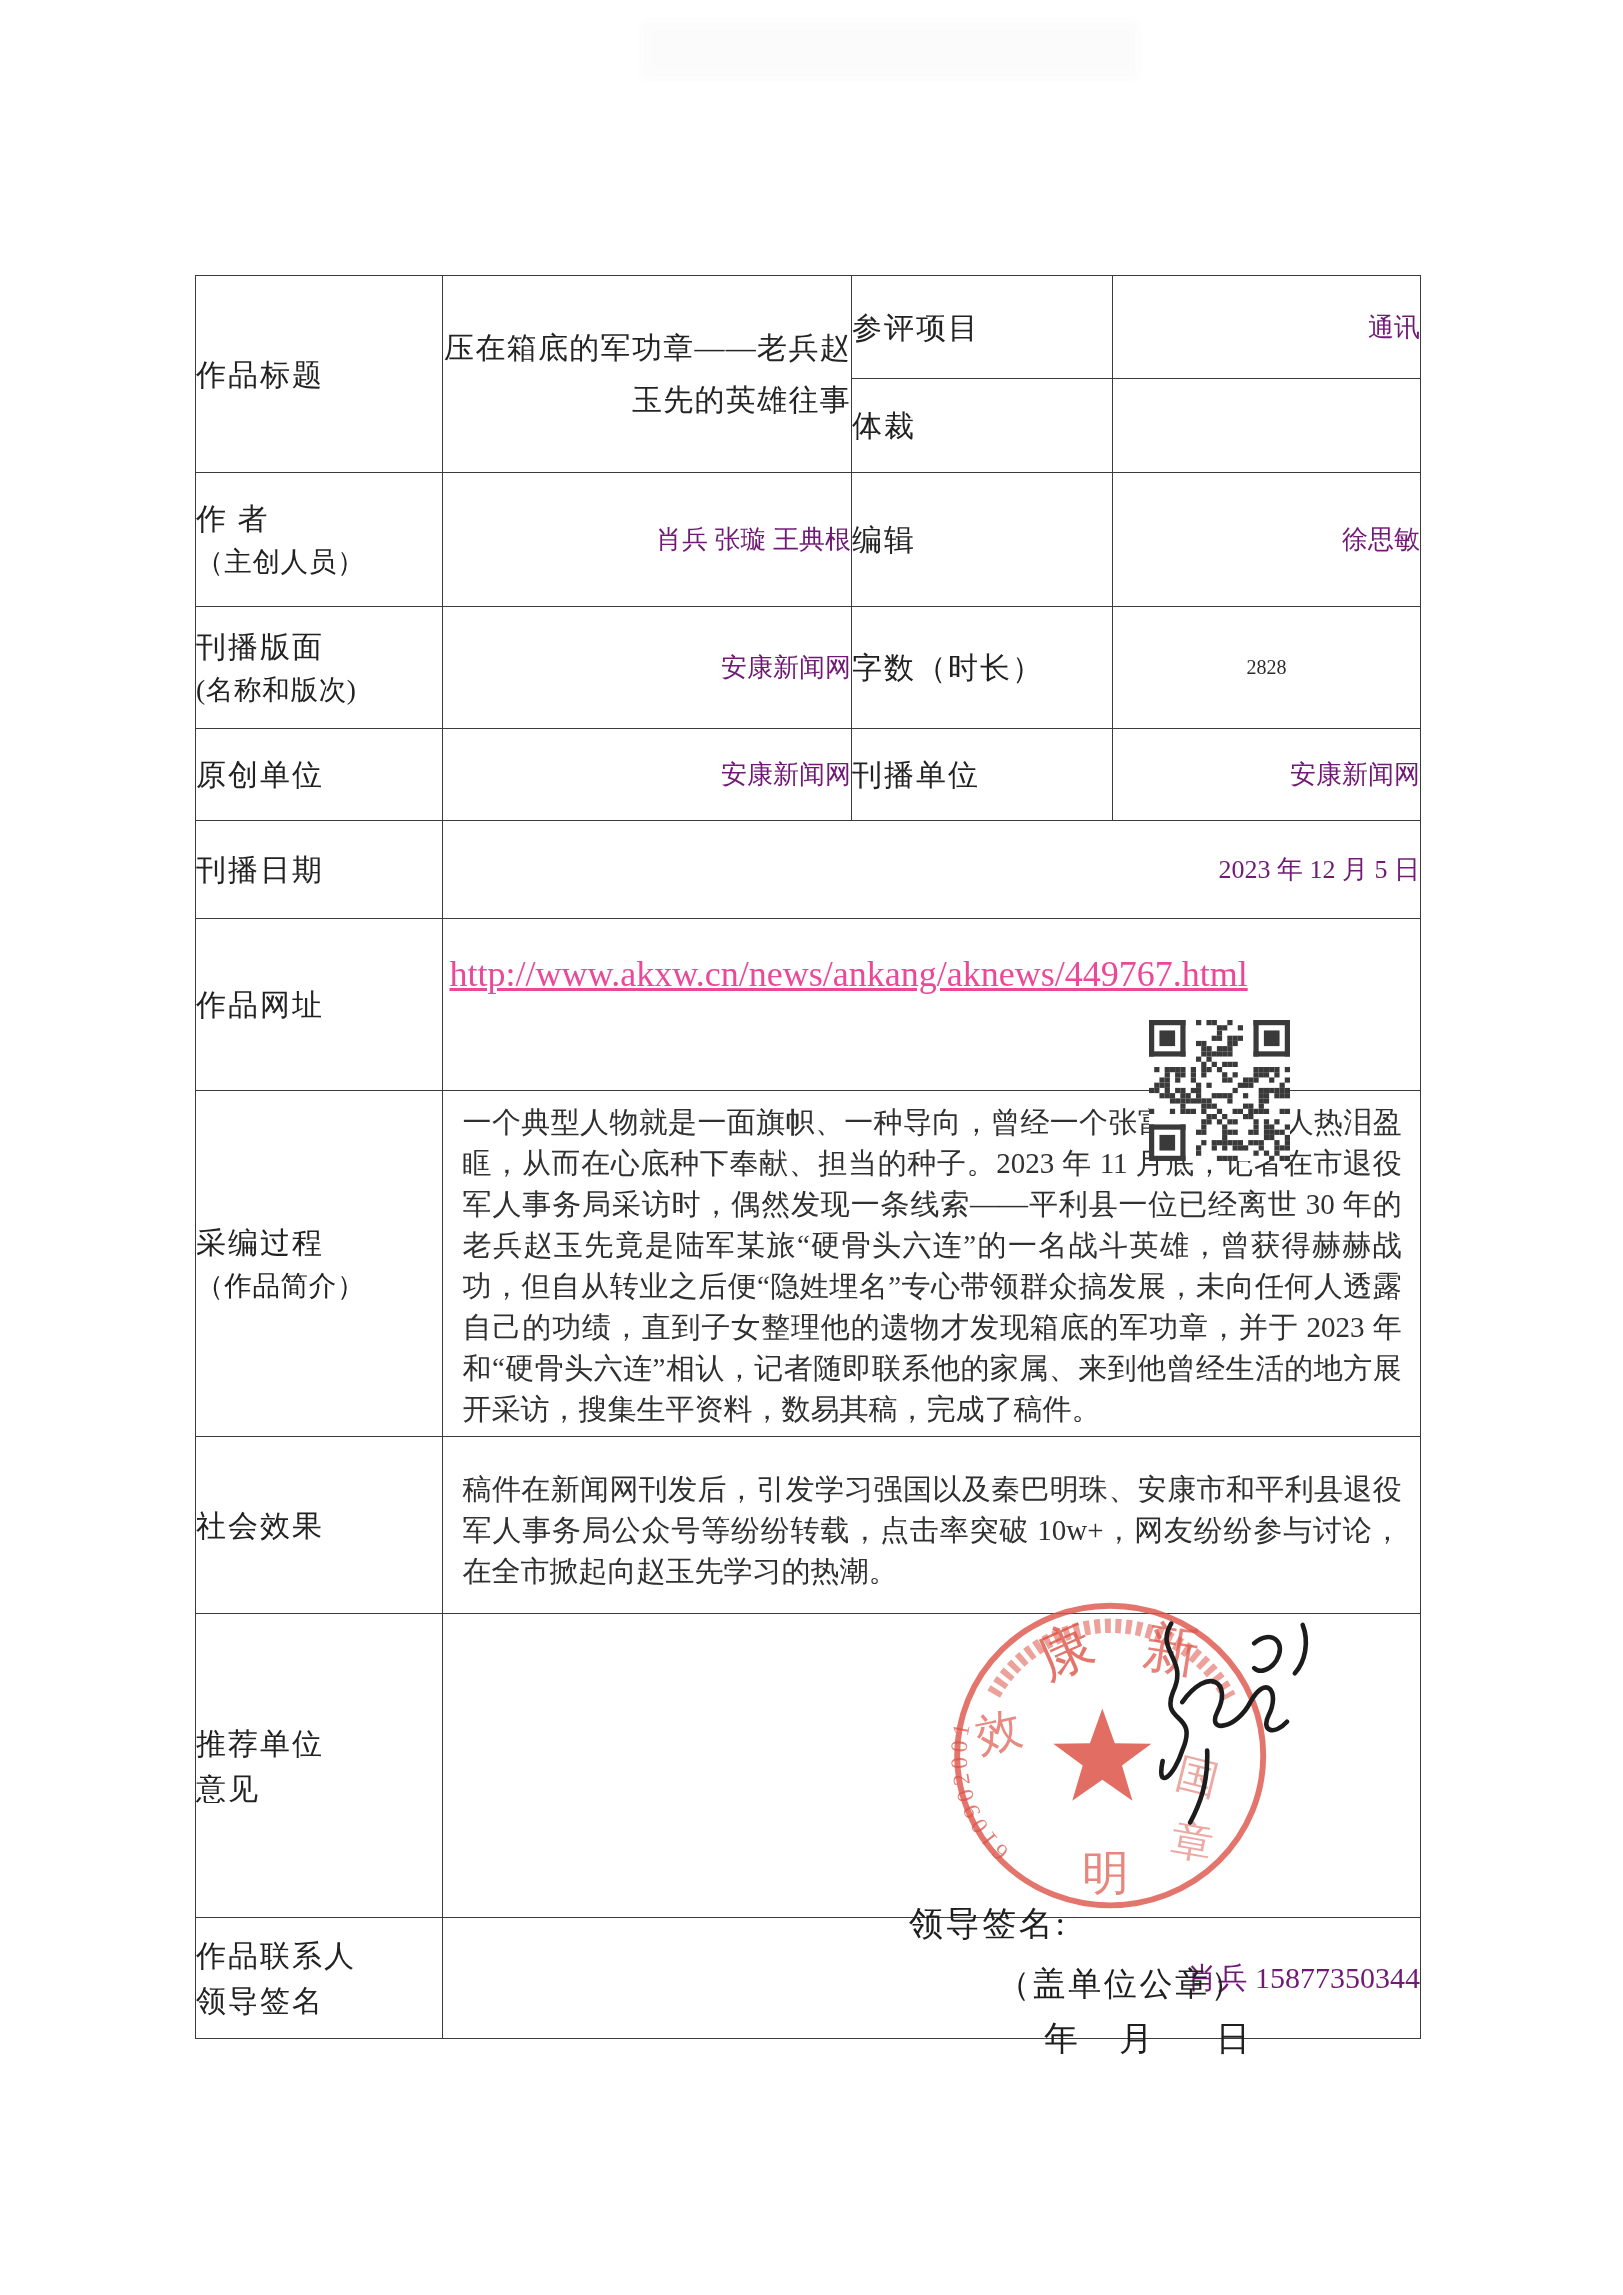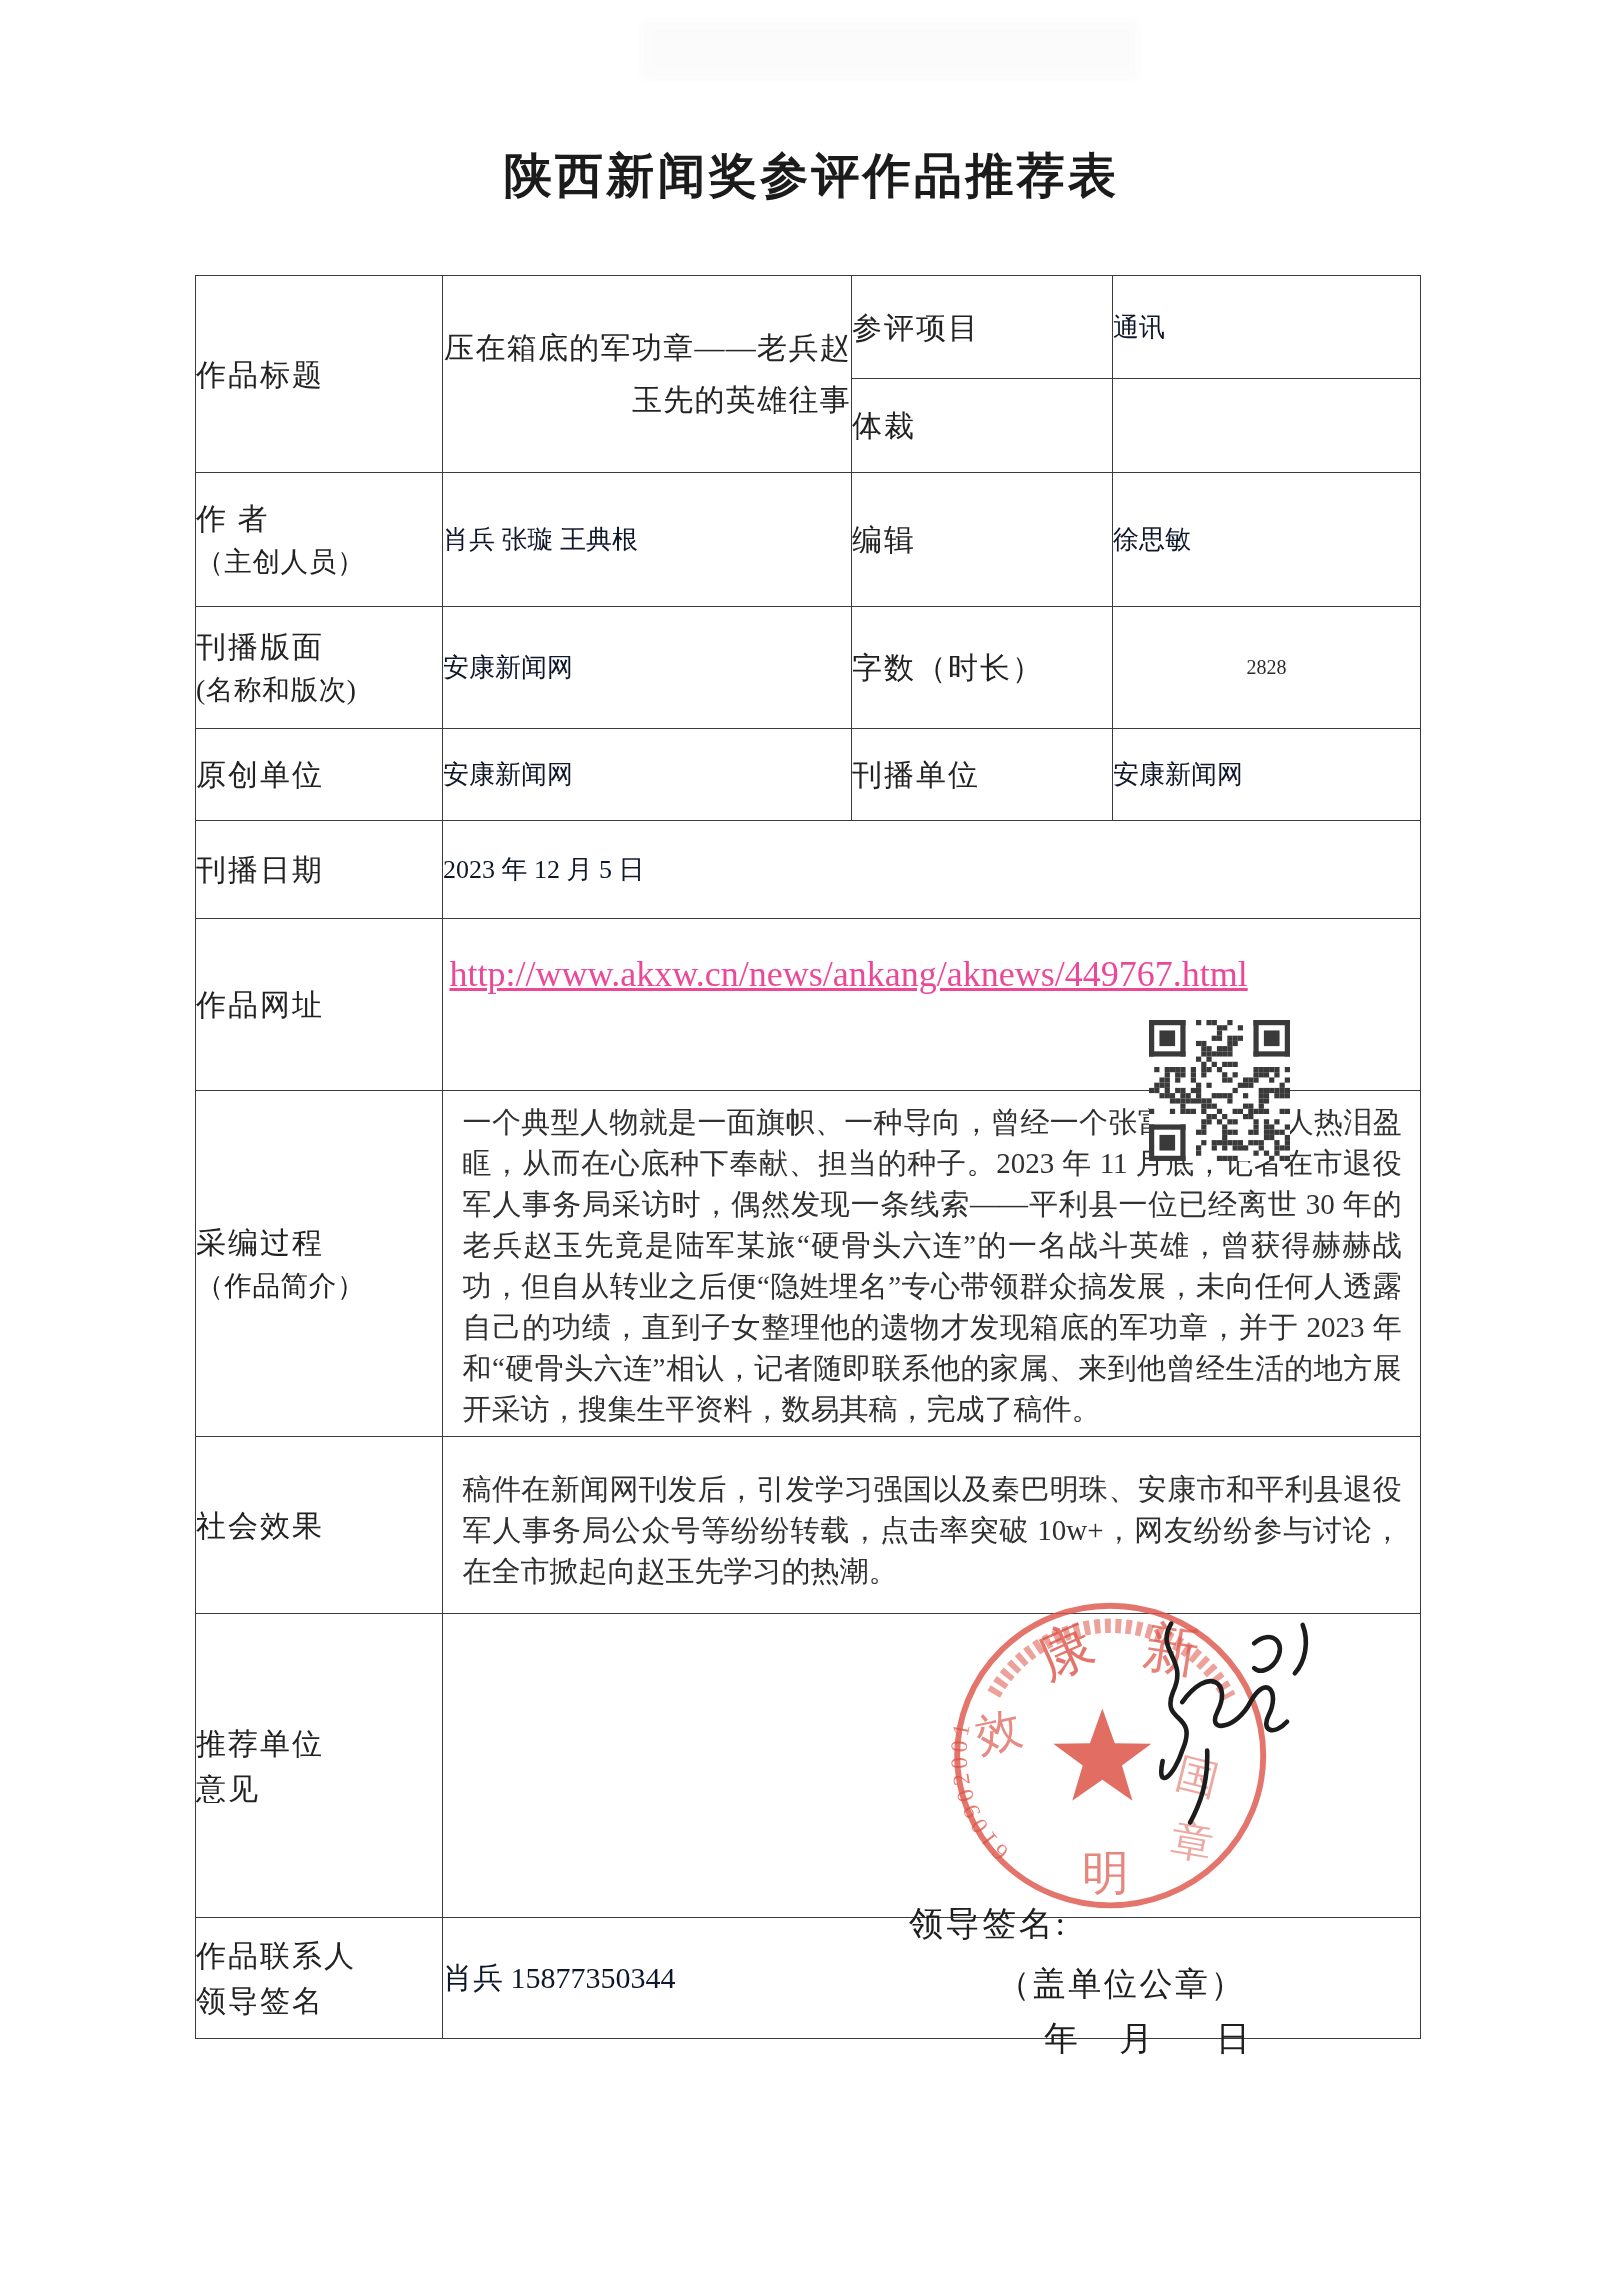--- a/index.html
+++ b/index.html
@@ -5,21 +5,21 @@
   html,body{margin:0;padding:0;background:#ffffff;}
   .page{position:relative;width:1623px;height:2295px;background:#ffffff;overflow:hidden;
         font-family:"Liberation Serif","DejaVu Serif",serif;color:#262626;}
   .doc-title{position:absolute;top:144px;left:0;width:100%;text-align:center;
         font-size:48px;font-weight:bold;letter-spacing:3.3px;color:#1b1b1b;}
   table.form{position:absolute;left:195px;top:275px;width:1225px;border-collapse:collapse;
         table-layout:fixed;}
   table.form td{border:1.3px solid #3b3b3b;padding:0;vertical-align:middle;overflow:visible;}
   .lbl{text-align:left;font-size:30px;line-height:1.5;letter-spacing:2px;color:#222222;}
   .lbl .l2{font-size:27.5px;letter-spacing:0.7px;}
-  .val{font-size:26px;color:#0f172a;padding-left:31px;}
+  .val{font-size:26px;color:#701a75;padding-left:31px;text-align:right;}
   .val-center{font-size:20px;color:#2b2b2b;text-align:center;}
   .title-cell{font-size:30px;color:#242424;text-align:right;line-height:1.75;padding:0 18.3px;letter-spacing:1.3px;}
   .para-cell{vertical-align:top;}
   .para{font-size:29px;line-height:41px;color:#303030;text-align:justify;padding:10.5px 18.3px 6.5px 19.6px;}
   .para-h{padding-top:18.3px;}
   .url-cell{position:relative;height:100%;}
   .url-text{position:absolute;left:6.5px;bottom:9.2px;font-size:36px;color:#ec4899;
         text-decoration:underline;letter-spacing:0px;}
   .qr{position:absolute;left:706px;top:15.7px;width:141px;height:141px;}
   .opinion-cell{position:relative;}
@@ -34,21 +34,20 @@
   .ghost{position:absolute;left:641px;top:19.6px;width:497px;height:59px;background:#9a9a9a;
         opacity:0.03;filter:blur(3.9px);}
 </style>
 </head>
 <body>
 
 <div class="page">
 
   <div class="ghost"></div>
 
-  <div class="doc-title">陕西新闻奖参评作品推荐表</div>
 
   <table class="form">
     <colgroup>
       <col style="width:247px">
         <col style="width:409px">
         <col style="width:261px">
         <col style="width:308px">
     </colgroup>
 
     <tbody>

